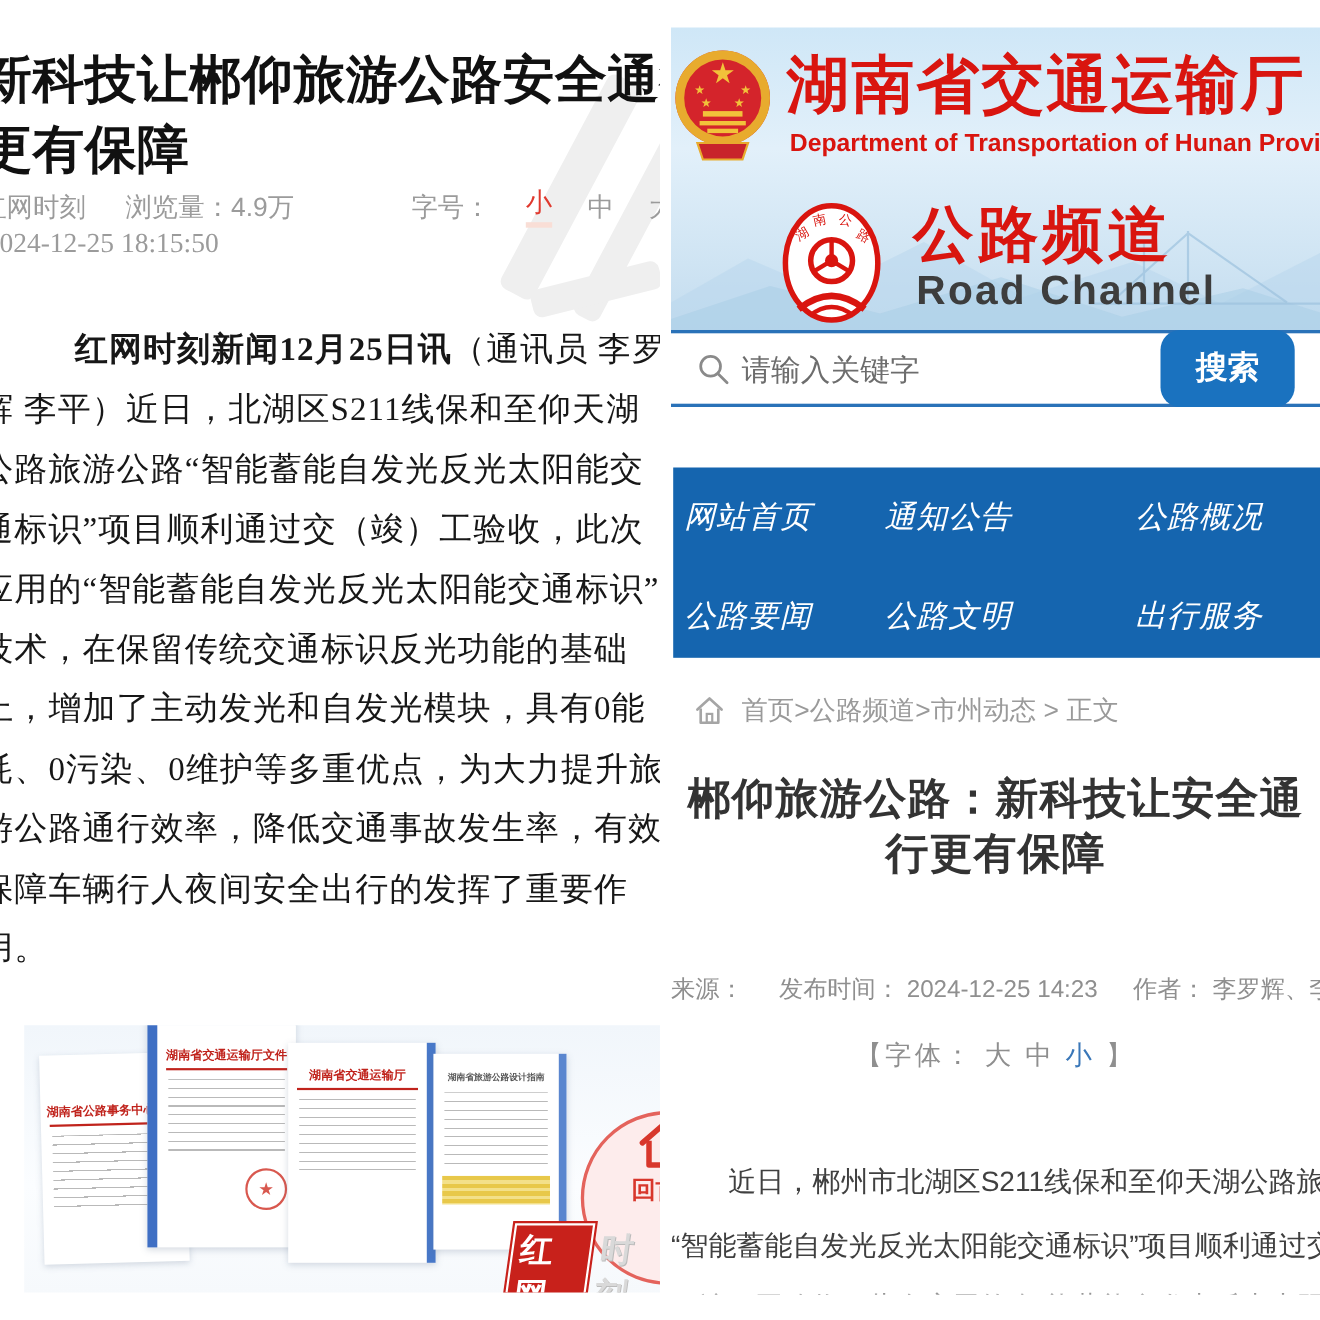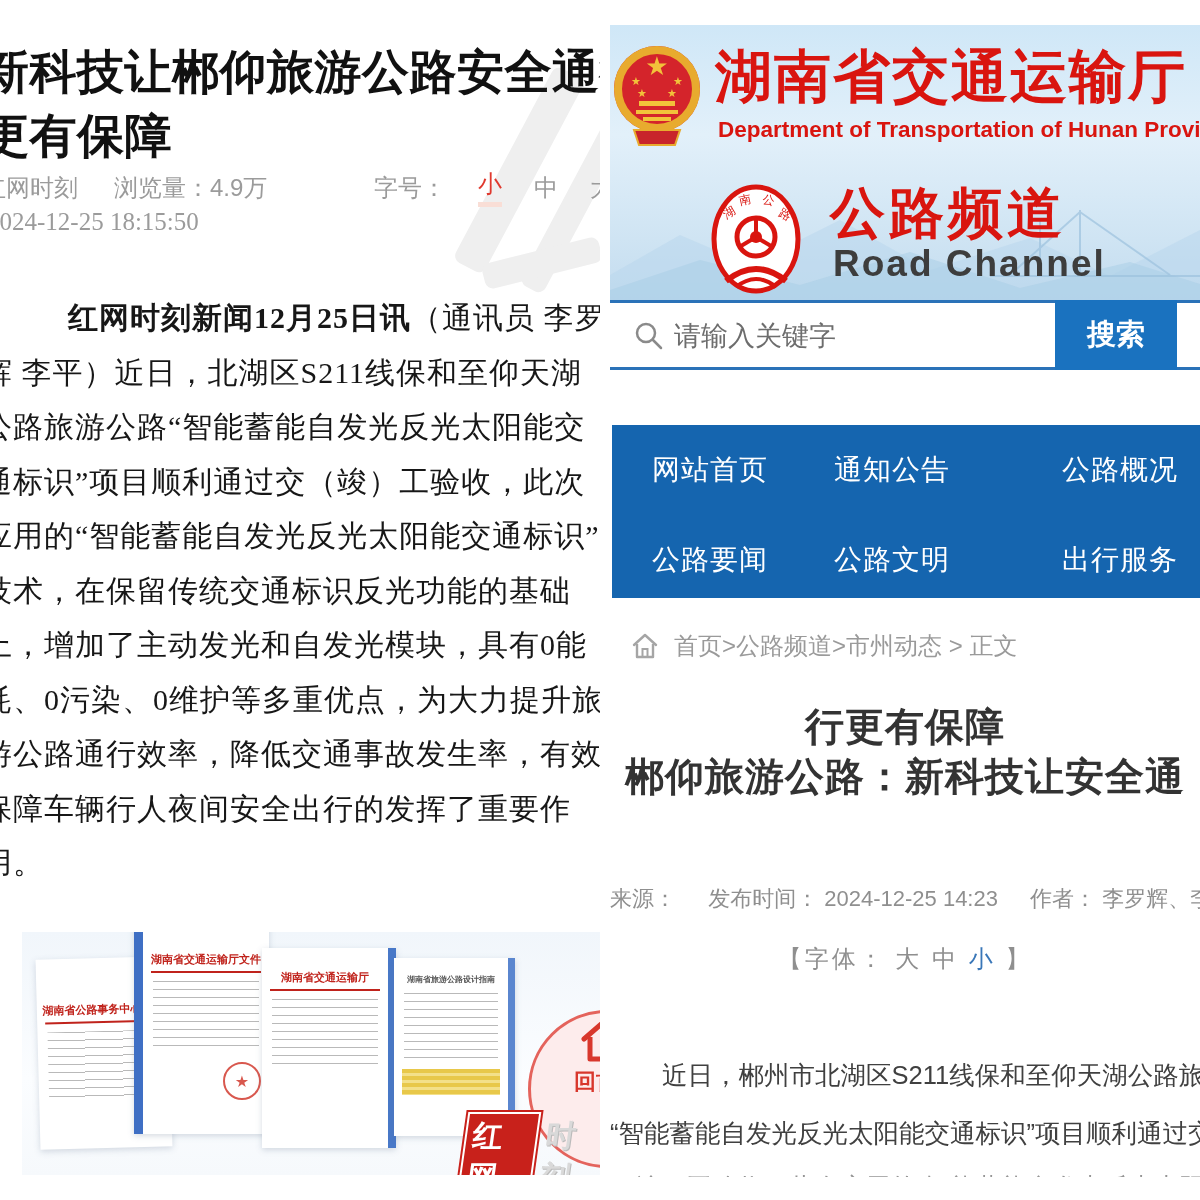--- a/index.html
+++ b/index.html
@@ -79,25 +79,25 @@
                 color:#d9150f;letter-spacing:4px;white-space:nowrap;}
   .channel-en{position:absolute;left:223px;top:218px;font-size:37px;font-weight:700;
               color:#3d3d3d;letter-spacing:2px;white-space:nowrap;}
   .search-bar{position:absolute;left:0;top:300px;width:590px;height:64px;
               background:#fff;border-top:3px solid #2a72b8;border-bottom:3px solid #2a72b8;}
   .search-bar .mag{position:absolute;left:24px;top:18px;}
   .search-input{position:absolute;left:62px;top:8px;width:370px;height:48px;border:none;
                 outline:none;font-size:27px;color:#555;font-family:"Liberation Sans",sans-serif;}
   .search-input::placeholder{color:#6d6d6d;}
   .search-btn{position:absolute;right:23px;top:-3px;width:122px;height:70px;
-              background:#1a72bf;color:#fff;border:none;border-radius:0;
+              background:#1a72bf;color:#fff;border:none;border-radius:18px;
               font-size:29px;font-weight:700;font-family:"Liberation Sans",sans-serif;}
   .nav{position:absolute;left:2px;top:425px;width:588px;height:173px;background:#1565af;
        display:grid;grid-template-columns:182px 228px 1fr;row-gap:32px;
-       padding:26px 0 0 40px;box-sizing:border-box;}
+       padding:26px 0 0 10px;box-sizing:border-box;font-style:italic;}
   .nav-item{color:#fff;font-size:28px;letter-spacing:1px;}
   .crumbs{position:absolute;left:20px;top:630px;display:flex;align-items:center;
           color:#9a9a9a;font-size:24px;}
   .crumbs svg{margin-right:14px;}
   .r-title{position:absolute;left:0;top:702px;width:590px;text-align:center;
            font-size:39px;font-weight:800;color:#333;line-height:50px;margin:0;
            letter-spacing:1px;}
   .r-meta{position:absolute;left:0;top:884px;width:590px;font-size:22px;color:#8f8f8f;
           white-space:nowrap;}
   .r-meta .gap{margin-right:26px;}
@@ -259,22 +259,22 @@
   <div class="crumbs">
     <svg width="30" height="30" viewBox="0 0 30 30">
       <path d="M4 14 L15 4 L26 14" fill="none" stroke="#a5a5a5" stroke-width="2.4" stroke-linecap="round" stroke-linejoin="round"></path>
       <path d="M7 13 L7 26 L23 26 L23 13" fill="none" stroke="#a5a5a5" stroke-width="2.4" stroke-linejoin="round"></path>
       <rect x="12.5" y="18" width="5" height="8" fill="none" stroke="#a5a5a5" stroke-width="2"></rect>
     </svg>
     <span>首页&gt;公路频道&gt;市州动态 &gt; 正文</span>
   </div>
 
   <h1 class="r-title">
+    <div>郴仰旅游公路：新科技让安全通</div>
     <div>行更有保障</div>
-    <div>郴仰旅游公路：新科技让安全通</div>
   </h1>
 
   <div class="r-meta">
     <span class="gap">来源：</span>
     <span>发布时间：</span>
     <span class="gap">2024-12-25 14:23</span>
     <span>作者：</span>
     <span>李罗辉、李平</span>
   </div>
 

